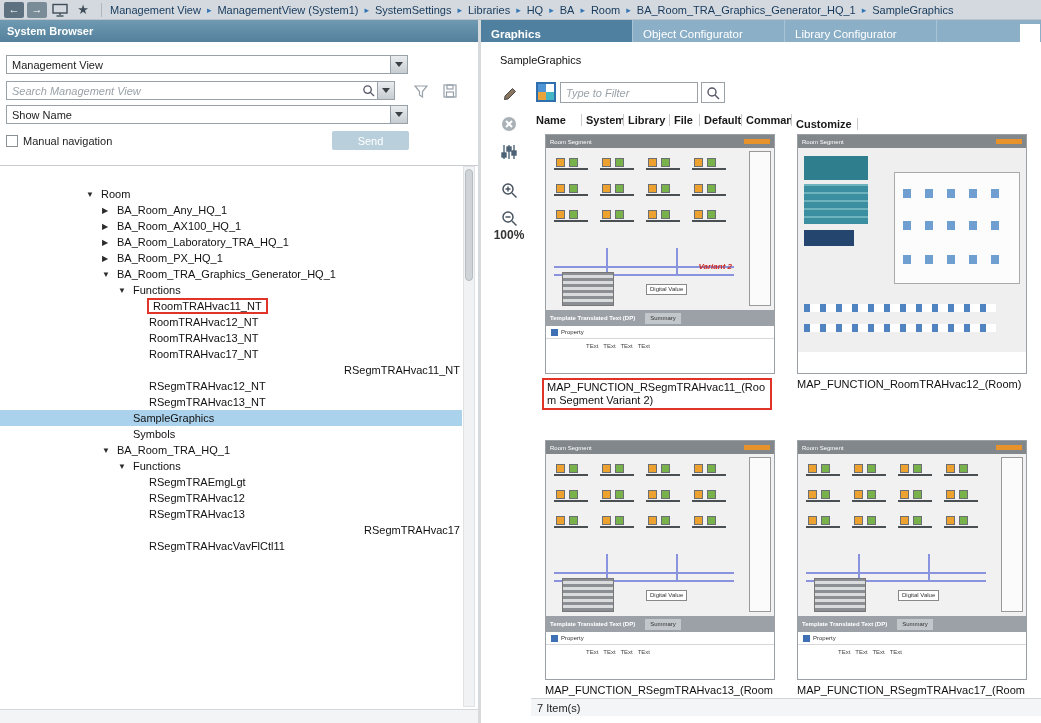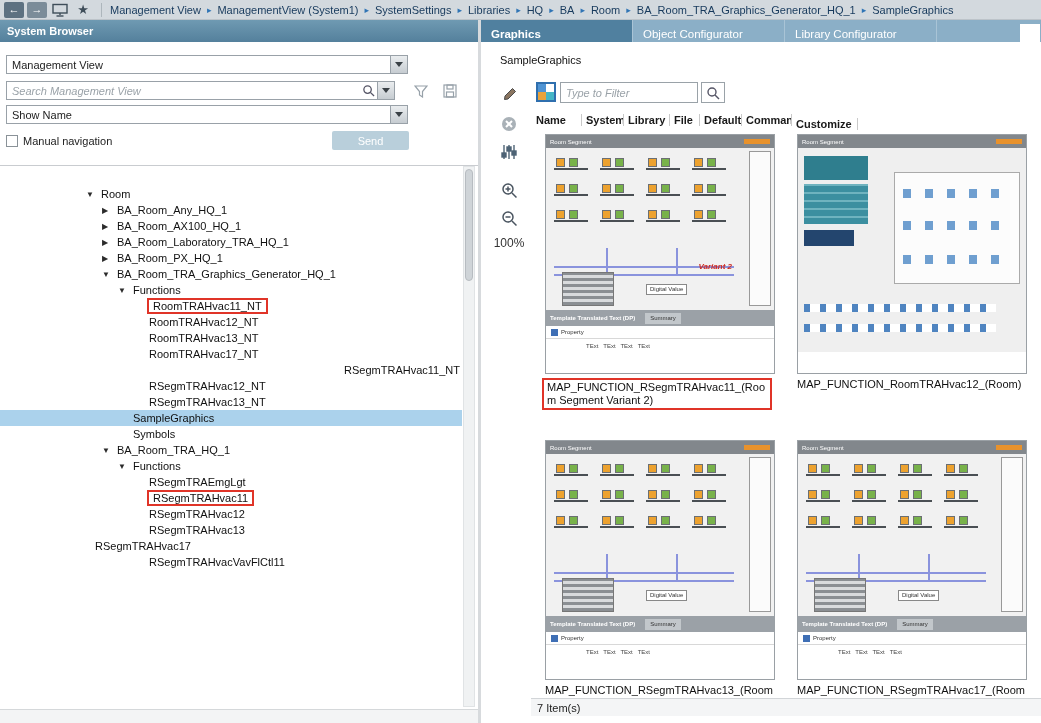--- a/index.html
+++ b/index.html
@@ -63,21 +63,21 @@
          color:#fff; font-size:11.5px; background:#8bafc7; border-right:1px solid #a9c4d6; cursor:pointer; }
   .tab.active { background:#50809f; font-weight:bold; }
   .tab-fill { flex:1; background:#8bafc7; }
   .tab-end { width:20px; height:20px; margin:1px 1px 0 0; background:#fff; }
 
   #rp-content { position:absolute; left:0; top:22px; right:0; bottom:0; background:#fff; }
   .objname { position:absolute; top:12px; left:19px; font-size:11px; color:#111; }
   .ri { position:absolute; left:14px; width:28px; height:24px; display:flex; align-items:center; justify-content:center; cursor:pointer; }
   .ri-brush { top:40px; } .ri-clear { top:70px; } .ri-sliders { top:98px; }
   .ri-zin { top:136px; } .ri-zout { top:164px; }
-  .zoomtext { position:absolute; left:10px; top:194px; width:36px; text-align:center; font-size:12px; color:#333; }
+  .zoomtext { position:absolute; left:10px; top:186px; width:36px; text-align:center; font-size:12px; color:#333;font-weight:bold; }
 
   .gridicon { position:absolute; left:55px; top:40px; width:20px; height:20px; border:2px solid #2f6fae;
               background:#fff; display:grid; grid-template-columns:1fr 1fr; grid-template-rows:1fr 1fr; cursor:pointer; }
   .gridicon i { display:block; }
   .gi1{background:#4f94d4;} .gi2{background:#ffffff;} .gi3{background:#e9a33b;} .gi4{background:#45b6c6;}
   .filter-input { position:absolute; left:79px; top:40px; width:138px; height:21px; border:1px solid #9aa2a8;
                   padding:0 5px; font-size:11px; }
   .filter-input::placeholder { font-style:italic; color:#9aa2a8; }
   .magbtn { position:absolute; left:220px; top:40px; width:24px; height:21px; border:1px solid #9aa2a8;
             background:#fff; display:flex; align-items:center; justify-content:center; cursor:pointer; }
@@ -299,31 +299,27 @@
       <div class="tree-row" style="padding-left: 118px;">
         <span class="tw">▼</span>
         <span class="tl">Functions</span>
       </div>
       <div class="tree-row" style="padding-left: 134px;">
         <span class="tw"></span>
         <span class="tl">RSegmTRAEmgLgt</span>
       </div>
       <div class="tree-row" style="padding-left: 134px;">
         <span class="tw"></span>
-        <span class="tl redbox">RSegmTRAHvac11</span>
-      </div>
-      <div class="tree-row" style="padding-left: 134px;">
-        <span class="tw"></span>
         <span class="tl">RSegmTRAHvac12</span>
       </div>
       <div class="tree-row" style="padding-left: 134px;">
         <span class="tw"></span>
         <span class="tl">RSegmTRAHvac13</span>
       </div>
-      <div class="tree-row" style="padding-left: 80px;">
+      <div class="tree-row" style="padding-left: 80px; justify-content: flex-end;">
         <span class="tw"></span>
         <span class="tl">RSegmTRAHvac17</span>
       </div>
       <div class="tree-row" style="padding-left: 134px;">
         <span class="tw"></span>
         <span class="tl">RSegmTRAHvacVavFlCtl11</span>
       </div>
     </div>
   <div class="vscroll">
     <div class="vthumb"></div>

